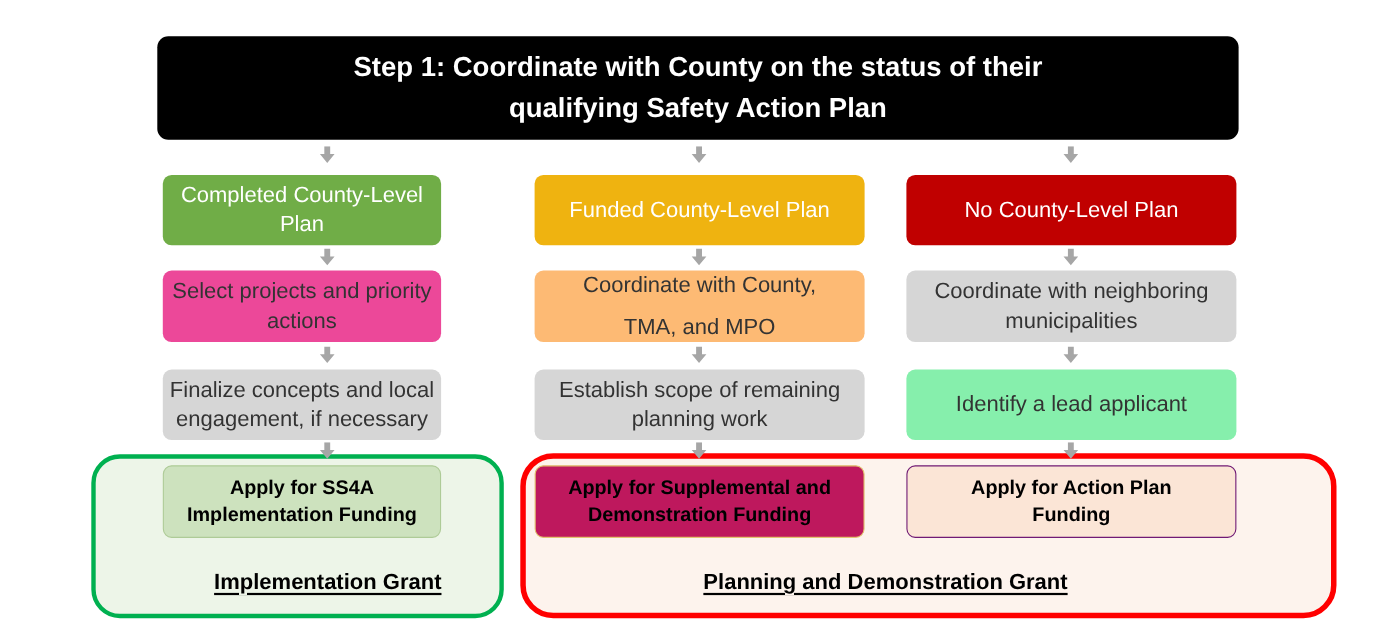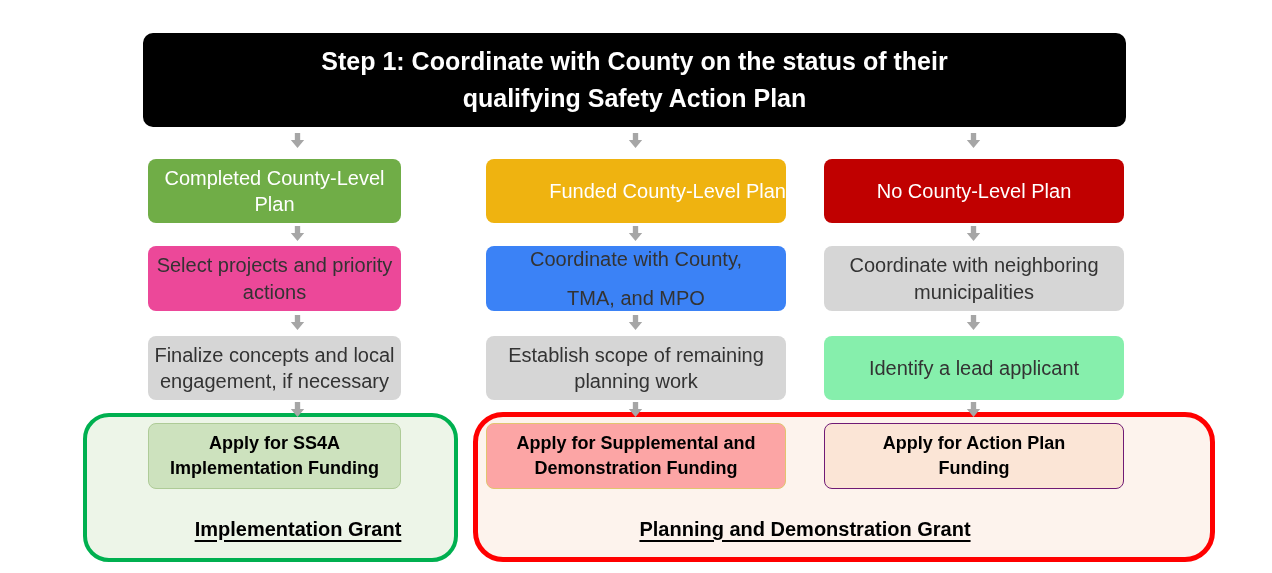--- a/index.html
+++ b/index.html
@@ -141,33 +141,33 @@
   </div>
   <div class="box step c1 r3" style="background-color: rgb(214, 214, 214);">
     <span>Finalize concepts and local</span>
     <span>engagement, if necessary</span>
   </div>
   <div class="box apply apply-green c1 r4" style="background-color: rgb(205, 226, 190);">
     <span>Apply for SS4A</span>
     <span>Implementation Funding</span>
   </div>
 
-  <div class="box status c2 r1" style="background-color: rgb(239, 179, 16); align-items: flex-end;">
+  <div class="box status c2 r1" style="background-color: rgb(239, 179, 16);">
     <span>Funded County-Level Plan</span>
     <span></span>
   </div>
-  <div class="box step c2 r2" style="background-color: #3b82f6; gap: 12px;">
+  <div class="box step c2 r2" style="background-color: #fdba74; gap: 12px;">
     <span>Coordinate with County,</span>
     <span>TMA, and MPO</span>
   </div>
   <div class="box step c2 r3" style="background-color: rgb(214, 214, 214);">
     <span>Establish scope of remaining</span>
     <span>planning work</span>
   </div>
-  <div class="box apply apply-yellow c2 r4" style="background-color: #fca5a5;">
+  <div class="box apply apply-yellow c2 r4" style="background-color: #be185d;">
     <span>Apply for Supplemental and</span>
     <span>Demonstration Funding</span>
   </div>
 
   <div class="box status c3 r1" style="background-color: rgb(192, 0, 0);">
     <span>No County-Level Plan</span>
     <span></span>
   </div>
   <div class="box step c3 r2" style="background-color: rgb(214, 214, 214);">
     <span>Coordinate with neighboring</span>

